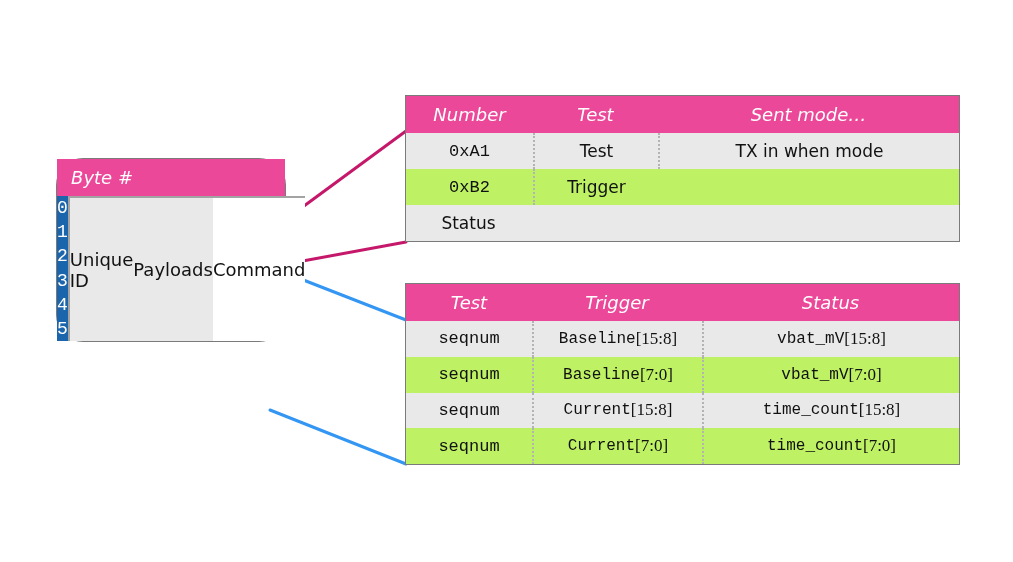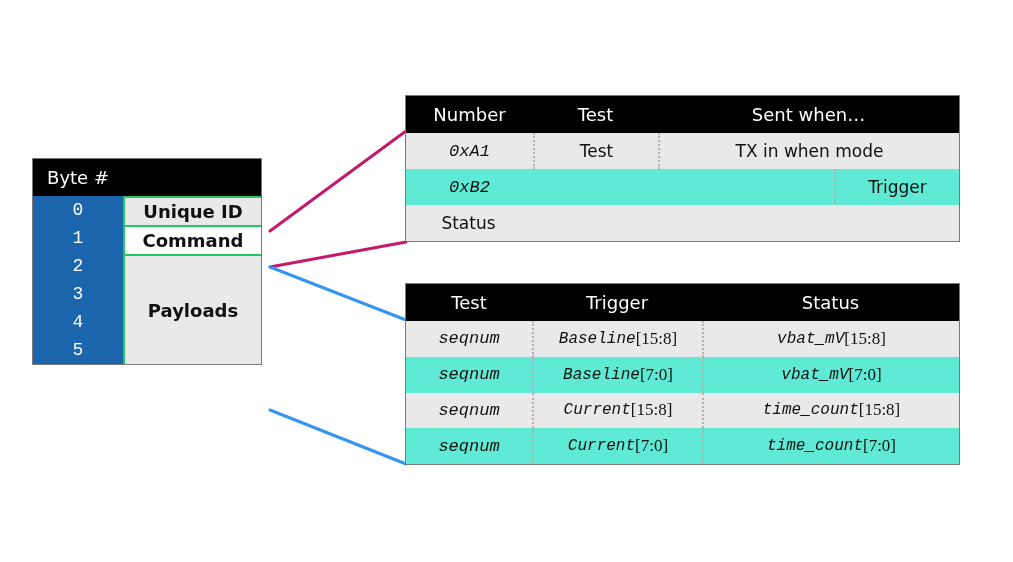--- a/index.html
+++ b/index.html
@@ -5,38 +5,38 @@
   html,body{margin:0;padding:0;background:#ffffff;}
   .canvas{
     position:relative;width:1013px;height:562px;background:#ffffff;overflow:hidden;
     font-family:"DejaVu Sans","Liberation Sans",sans-serif;color:#111111;
   }
   .mono{font-family:"Liberation Mono","DejaVu Sans Mono",monospace;}
   .lines-svg{position:absolute;left:0;top:0;}
 
   
   .tbl{position:absolute;border:1px solid #7a7a7a;box-sizing:border-box;display:flex;flex-direction:column;background:#ffffff;}
-  .hdr{height:37px;flex:0 0 37px;background:#000000;color:#ffffff;display:flex;}
+  .hdr{height:37px;flex:0 0 37px;background:#ec4899;color:#ffffff;display:flex;font-style:italic;}
   .hdr .cell{display:flex;align-items:center;justify-content:center;font-size:18px;}
   .trow{flex:1;display:flex;}
   .trow .cell{display:flex;align-items:center;justify-content:center;font-size:17px;box-sizing:border-box;}
   .trow .cell + .cell{border-left:2px dotted #b3b3b3;}
   .row-gray{background:#E9E9E9;}
-  .row-white{background:#5eead4;justify-content:space-between;}
-  .cell-mono{font-family:"Liberation Mono","DejaVu Sans Mono",monospace;font-size:16px;letter-spacing:0px;font-style:italic;}
+  .row-white{background:#bef264;}
+  .cell-mono{font-family:"Liberation Mono","DejaVu Sans Mono",monospace;font-size:16px;letter-spacing:0px;}
   .bits{font-family:Liberation Serif, serif;font-size:17px;}
 
   
-  .byte-table{left:32px;top:158px;width:230px;height:207px;}
+  .byte-table{left:56px;top:158px;width:230px;height:184px;border-radius:27px;}
   .byte-table .hdr .bh-byte{width:90px;}
   .byte-table .hdr .bh-desc{flex:1;}
   .byte-body{flex:1;display:flex;min-height:0;}
   .byte-col{width:90px;background:#1B65AC;display:flex;flex-direction:column;}
   .byte-num{flex:1;display:flex;align-items:center;justify-content:center;color:#ffffff;font-size:18px;}
-  .desc-col{flex:1;display:flex;flex-direction:column;padding-left:2px;background:#22c55e;font-weight:bold;}
+  .desc-col{flex:1;display:flex;flex-direction:row;padding-left:2px;background:#a3a3a3;}
   .desc-cell{display:flex;align-items:center;justify-content:center;margin-top:2px;font-size:18px;}
   .desc-unique{flex:1;background:#E9E9E9;}
   .desc-command{flex:1;background:#ffffff;}
   .desc-payloads{flex:4;background:#E9E9E9;}
 
   
   .msg-table{left:405px;top:95px;width:555px;height:147px;}
   .msg-table .col-number{width:127px;}
   .msg-table .col-type{width:125px;}
   .msg-table .col-sent{flex:1;}
@@ -67,31 +67,31 @@
       <div class="byte-col">
         <div class="byte-num mono">0</div>
         <div class="byte-num mono">1</div>
         <div class="byte-num mono">2</div>
         <div class="byte-num mono">3</div>
         <div class="byte-num mono">4</div>
         <div class="byte-num mono">5</div>
       </div>
       <div class="desc-col">
         <div class="desc-cell desc-unique">Unique ID</div>
+        <div class="desc-cell desc-payloads">Payloads</div>
         <div class="desc-cell desc-command">Command</div>
-        <div class="desc-cell desc-payloads">Payloads</div>
       </div>
     </div>
   </div>
 
   <div class="tbl msg-table">
     <div class="hdr">
       <div class="cell col-number">Number</div>
       <div class="cell col-type">Test</div>
-      <div class="cell col-sent">Sent when…</div>
+      <div class="cell col-sent">Sent mode…</div>
     </div>
     <div class="trow row-gray">
       <div class="cell col-number cell-mono">0xA1</div>
       <div class="cell col-type">Test</div>
       <div class="cell col-sent">TX in when mode</div>
     </div>
     <div class="trow row-white">
       <div class="cell col-number cell-mono">0xB2</div>
       <div class="cell col-type">Trigger</div>
     </div>

